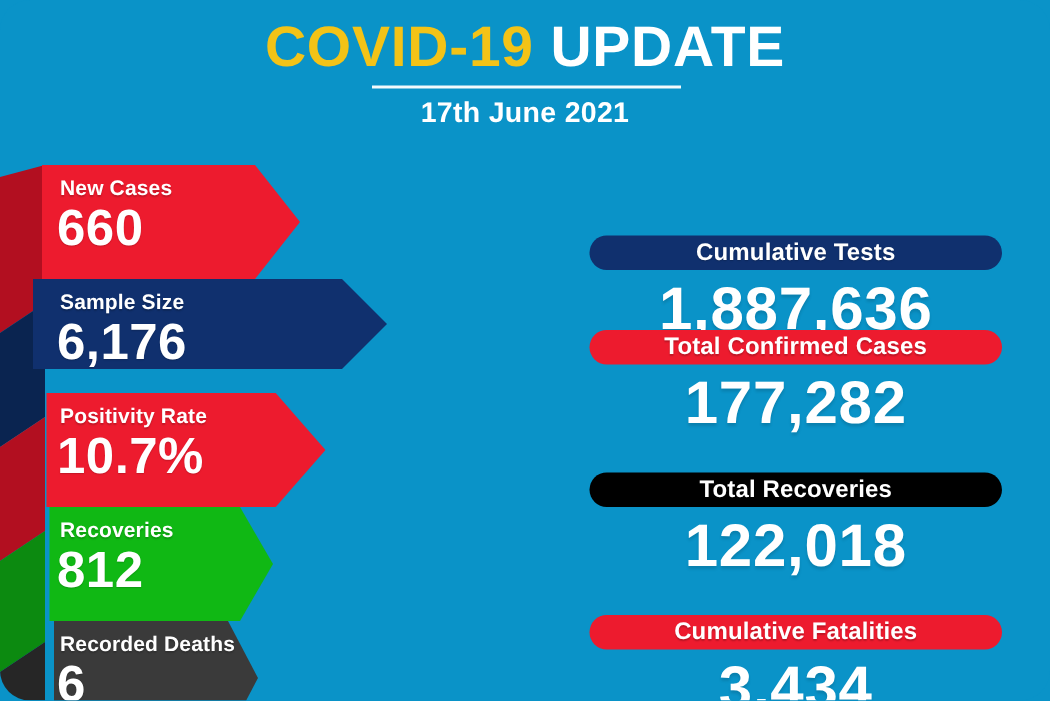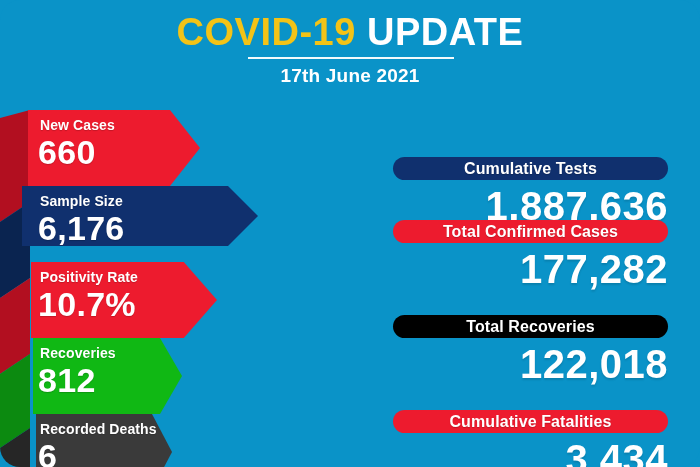--- a/index.html
+++ b/index.html
@@ -148,21 +148,21 @@
     text-shadow: 0 1px 1px rgba(0,0,0,0.20);
   }
   .stat-pill.navy  { background: #10306E; }
   .stat-pill.red   { background: #ED1B2E; }
   .stat-pill.green { background: #000000; }
   .stat-value {
     display: block;
     color: #FFFFFF;
     font-size: 40px;
     font-weight: bold;
-    text-align: right;
+    text-align: center;
     line-height: 47px;
     letter-spacing: 0.5px;
     white-space: nowrap;
     margin-top: 3px;
     text-shadow: 0 2px 2px rgba(0,0,0,0.13);
   }
 </style>
 </head>
 <body>
 

